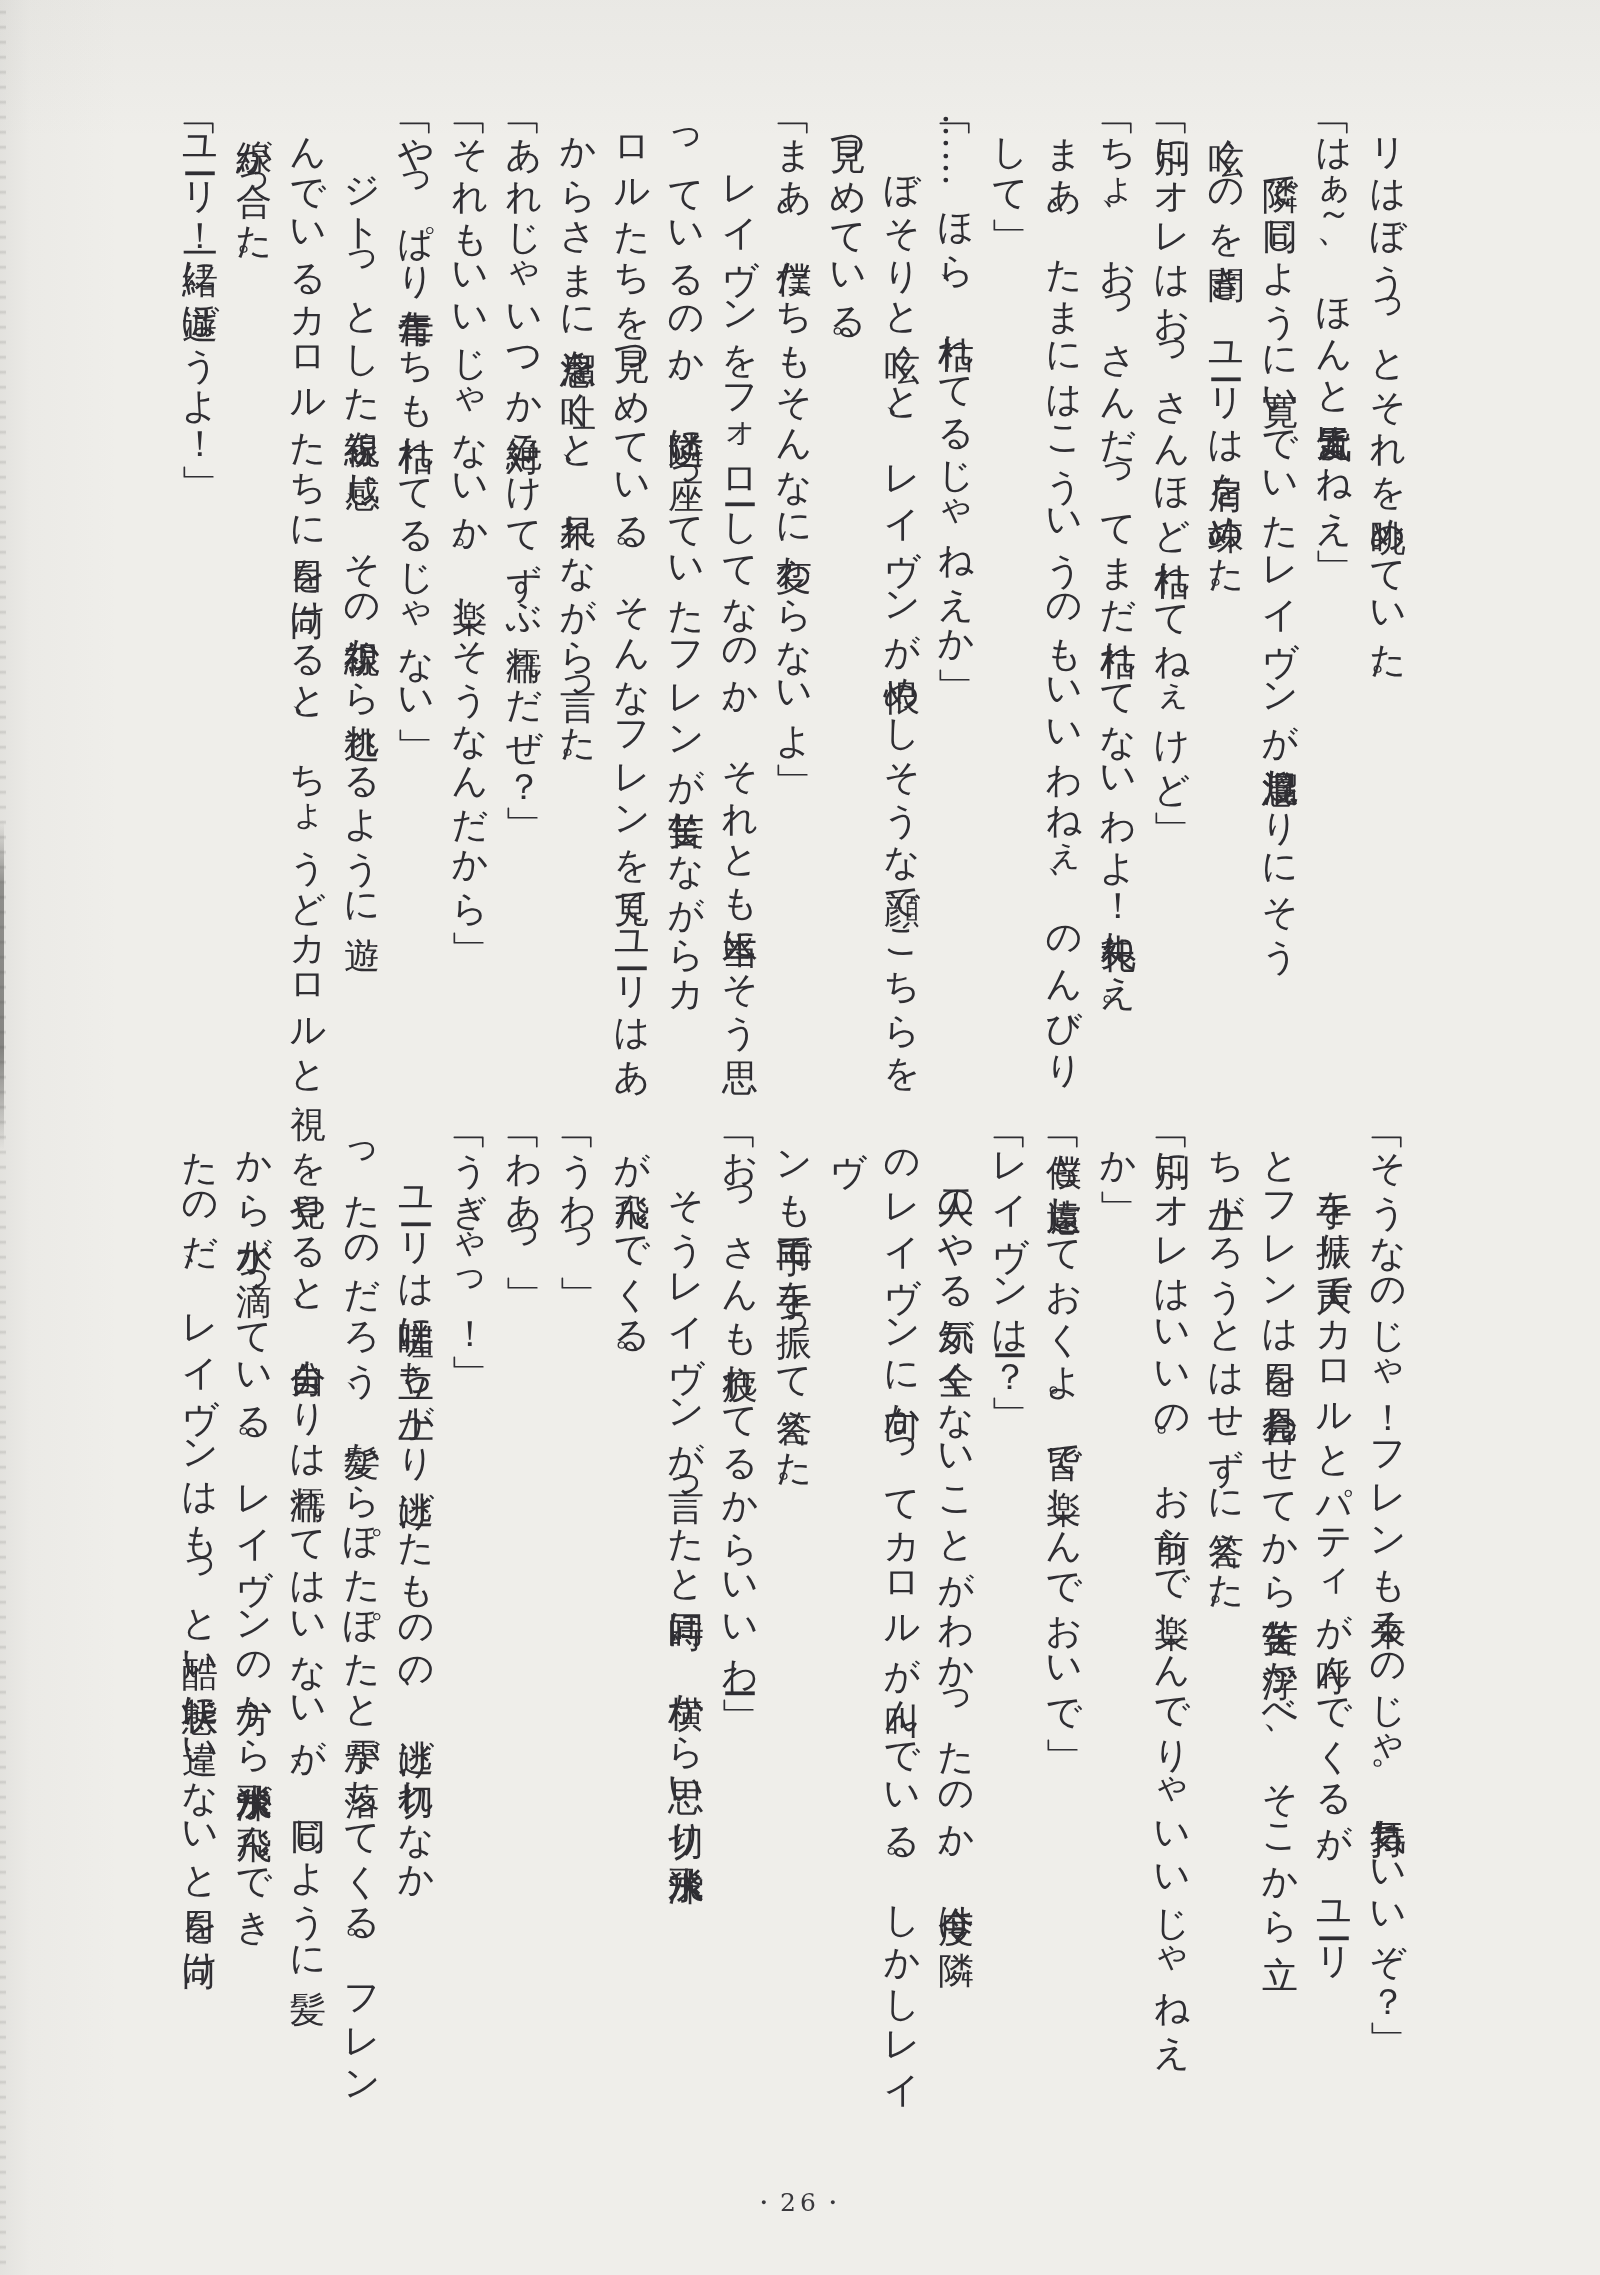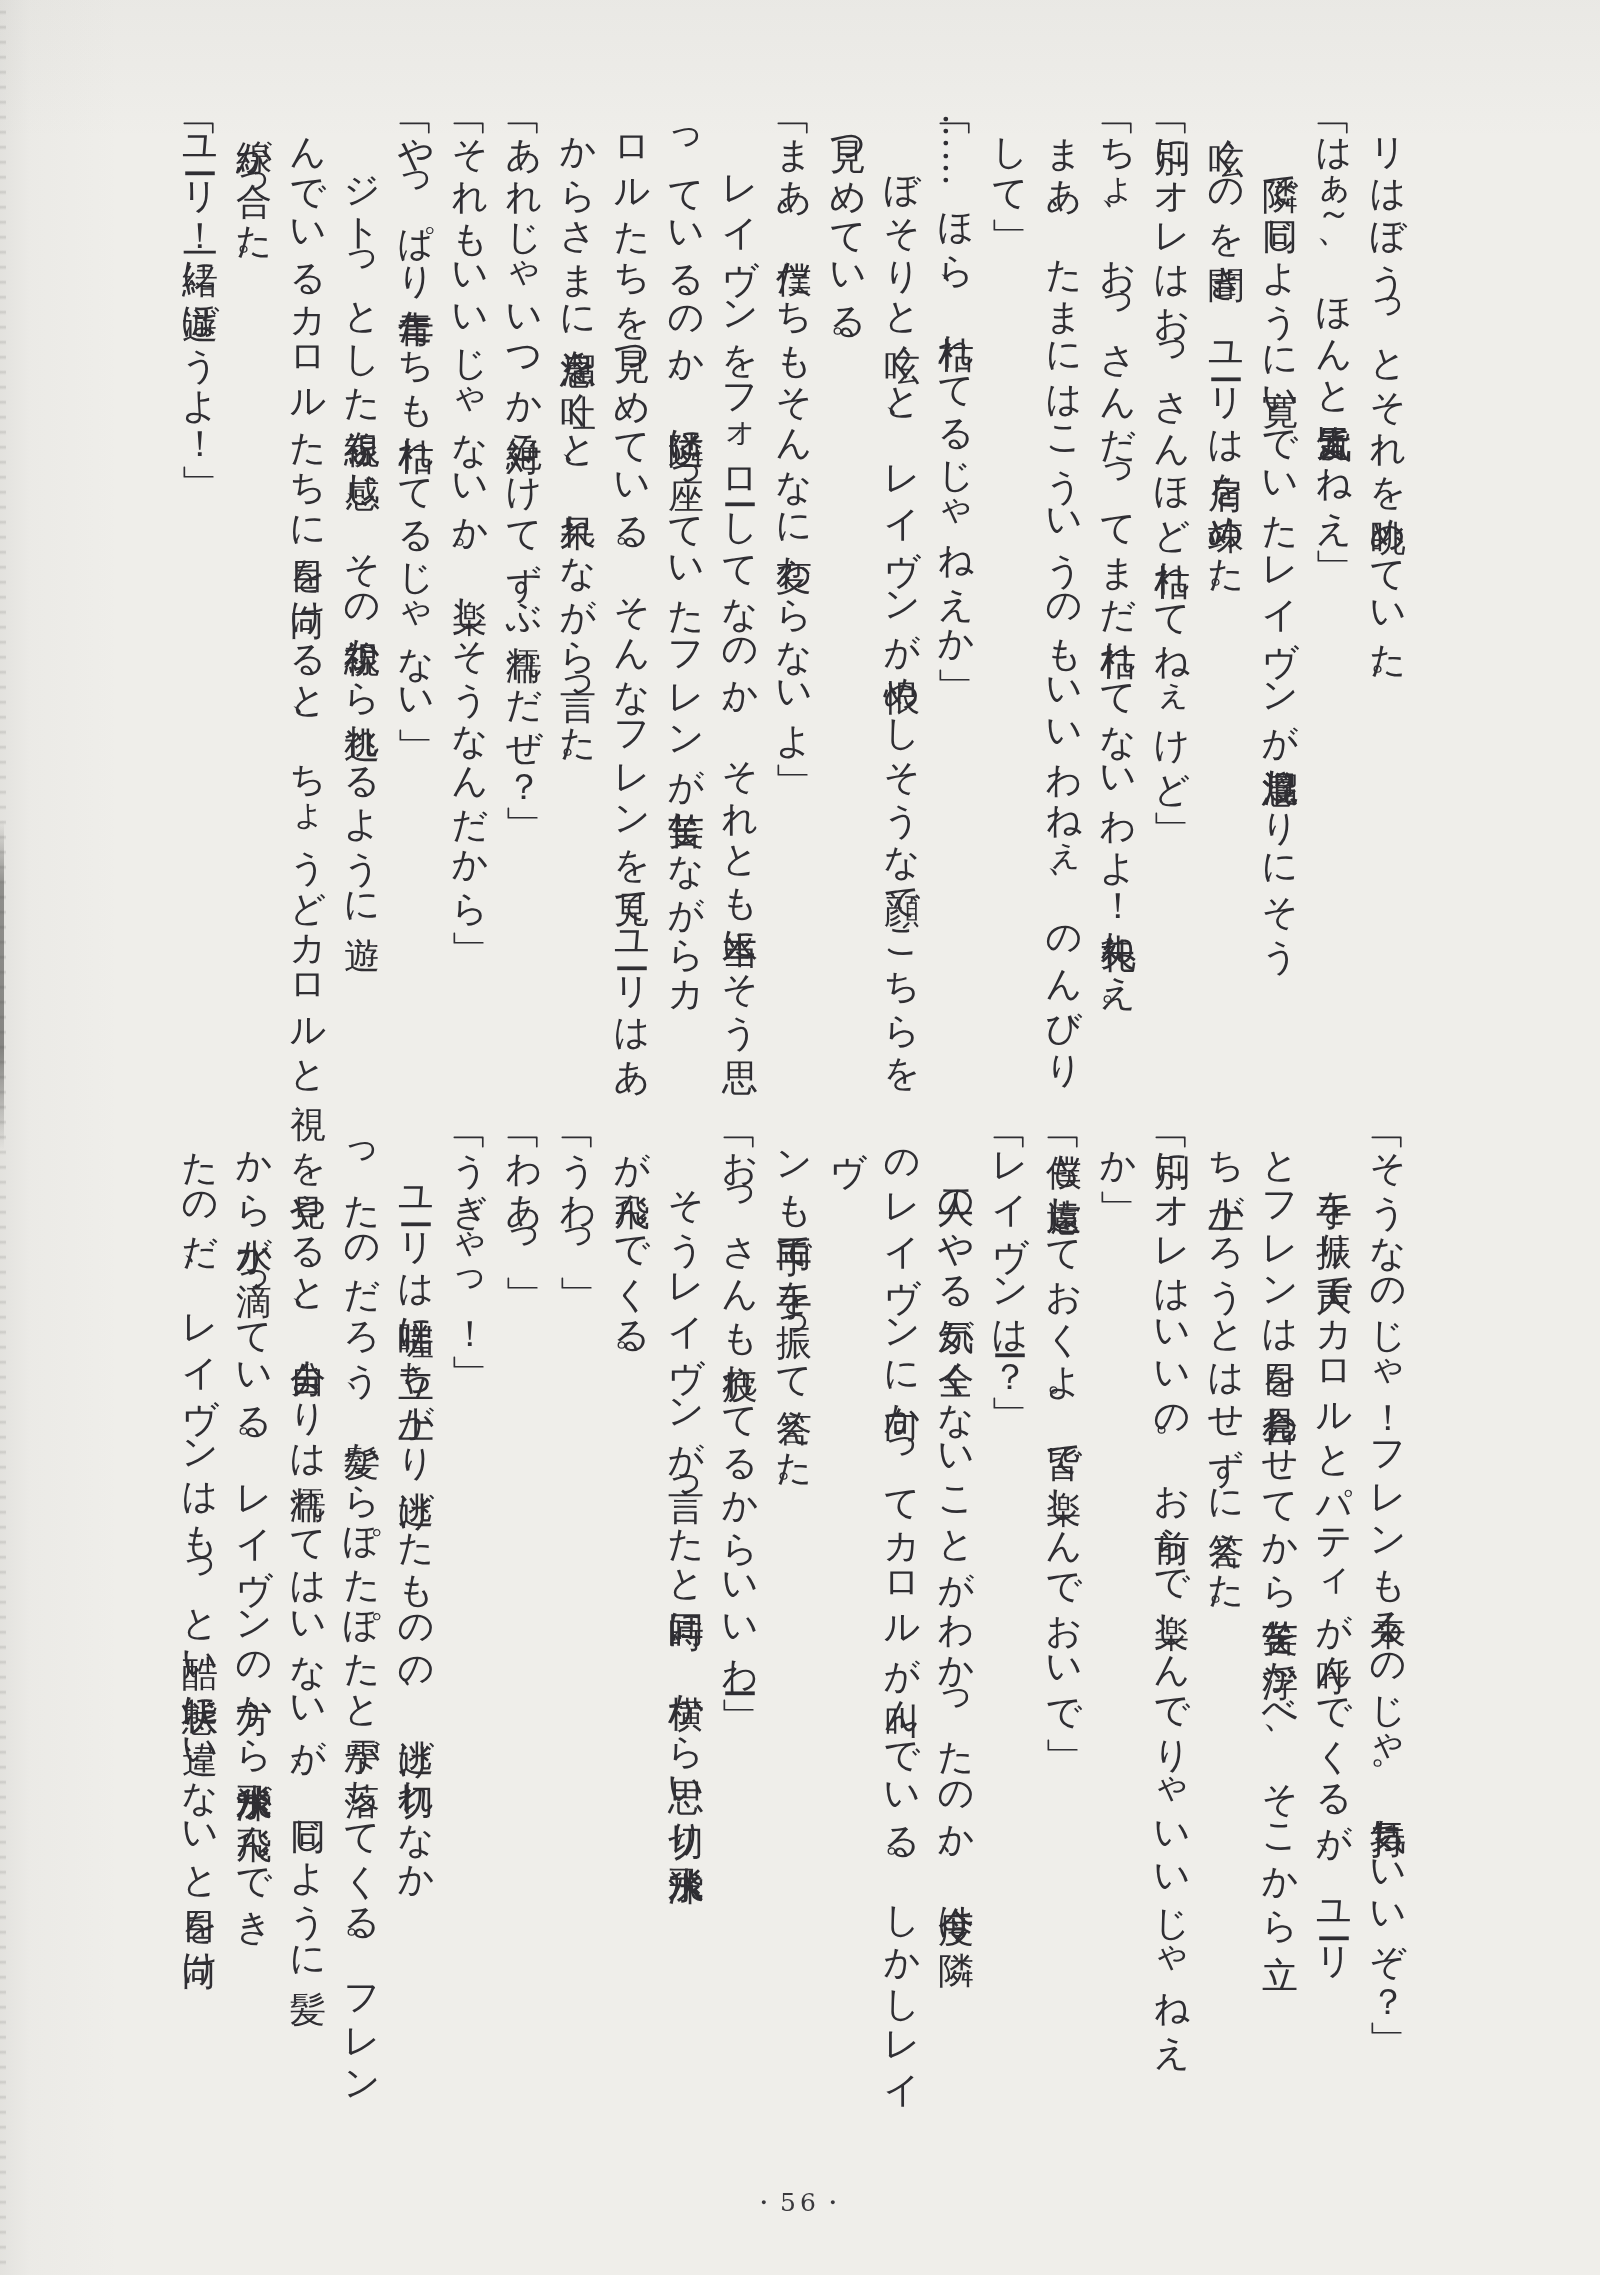--- a/index.html
+++ b/index.html
@@ -120,18 +120,18 @@
     <div class="line">「うわっ」</div>
     <div class="line">「わあっ」</div>
     <div class="line">「うぎゃっ！」</div>
     <div class="line indent">ユーリは咄嗟に立ち上がり逃げたものの、逃げ切れなか</div>
     <div class="line">ったのだろう、髪からぽたぽたと雫が落ちてくる。フレン</div>
     <div class="line">を見やると、自分よりは濡れてはいないが、同じように髪</div>
     <div class="line">から水が滴っている。レイヴンの方から水飛沫が飛んでき</div>
     <div class="line">たのだ、レイヴンはもっと酷い状態に違いないと目を向け</div>
   </div>
 
-  <div class="page-number">・56・</div>
+  <div class="page-number">・26・</div>
 
   <div class="binding-edge"></div>
   <div class="binding-edge-dark"></div>
 
 </div>
 
 </body></html>

